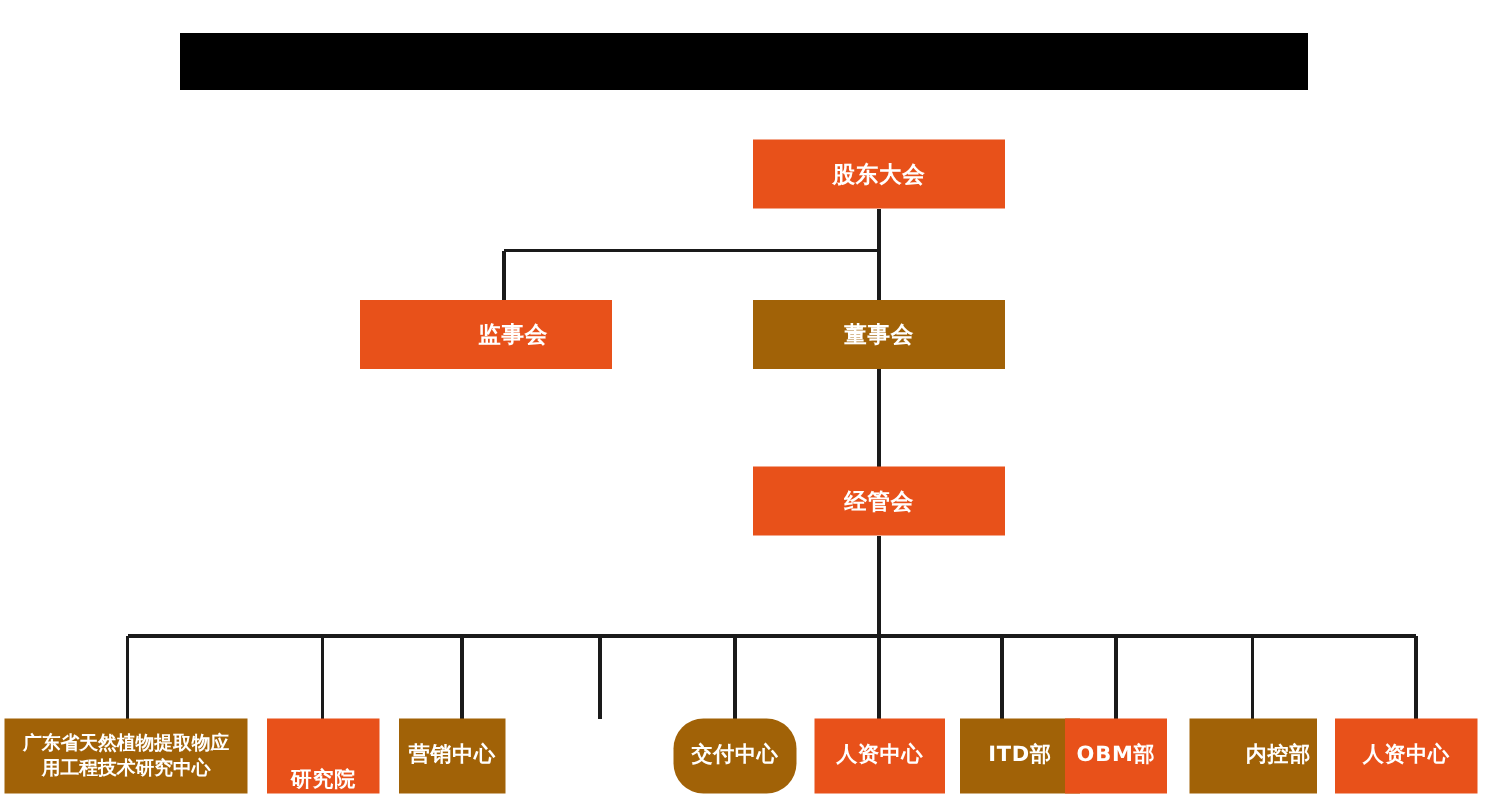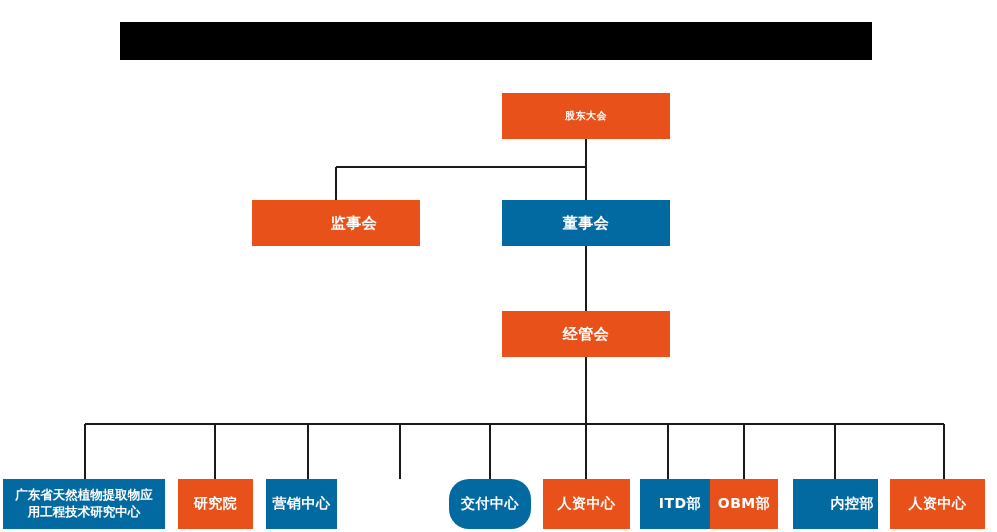--- a/index.html
+++ b/index.html
@@ -49,30 +49,30 @@
     align-items: center;
     justify-content: center;
     text-align: center;
     color: #ffffff;
     font-weight: bold;
     line-height: 1.25;
     letter-spacing: 0.5px;
     -webkit-font-smoothing: antialiased;
   }
   .node.dark  { background: #E8511A; }
-  .node.light { background: #0369a1; }
+  .node.light { background: #a16207; }
 
   .node-label {
     display: block;
     padding: 0 4px;
     white-space: pre-line;
   }
 
   
-  .tier1 { width: 168px; height: 46px; font-size: 10px; justify-content: center; }
+  .tier1 { width: 168px; height: 46px; font-size: 15px; justify-content: center; }
   .tier2 { width: 168px; height: 46px; font-size: 15px; }
   .tier3 { width: 168px; height: 46px; font-size: 15px; }
 
   .leaf { height: 50px; font-size: 14px; }
   .leaf.wide-multiline { font-size: 12.5px; line-height: 1.35; letter-spacing: 0px; }
 </style>
 </head>
 <body>
 
 <div id="canvas">
@@ -101,38 +101,38 @@
       <line x1="744" y1="424" x2="744" y2="479"></line>
       <line x1="835" y1="424" x2="835" y2="479"></line>
       <line x1="944" y1="424" x2="944" y2="479"></line>
     </g>
   </svg>
 
   <div class="node dark tier1" style="left:502px; top:93px;">
     <span class="node-label">股东大会</span>
   </div>
 
-  <div class="node dark tier2" style="left:252px; top:200px;padding-left:36px;">
+  <div class="node dark tier2" style="left:240px; top:200px;padding-left:36px;">
     <span class="node-label">监事会</span>
   </div>
 
   <div class="node light tier2" style="left:502px; top:200px;">
     <span class="node-label">董事会</span>
   </div>
 
   <div class="node dark tier3" style="left:502px; top:311px;">
     <span class="node-label">经管会</span>
   </div>
 
   <div class="node light leaf wide-multiline" style="left:3px; top:479px; width:162px;">
     <span class="node-label">广东省天然植物提取物应
 用工程技术研究中心</span>
   </div>
 
-  <div class="node dark leaf" style="left:178px; top:479px; width:75px;">
+  <div class="node dark leaf" style="left:178px; top:479px; width:75px;align-items:flex-end;">
     <span class="node-label">研究院</span>
   </div>
 
   <div class="node light leaf" style="left:266px; top:479px; width:71px;">
     <span class="node-label">营销中心</span>
   </div>
 
 
   <div class="node light leaf" style="left:449px; top:479px; width:82px;border-radius:20px;">
     <span class="node-label">交付中心</span>

